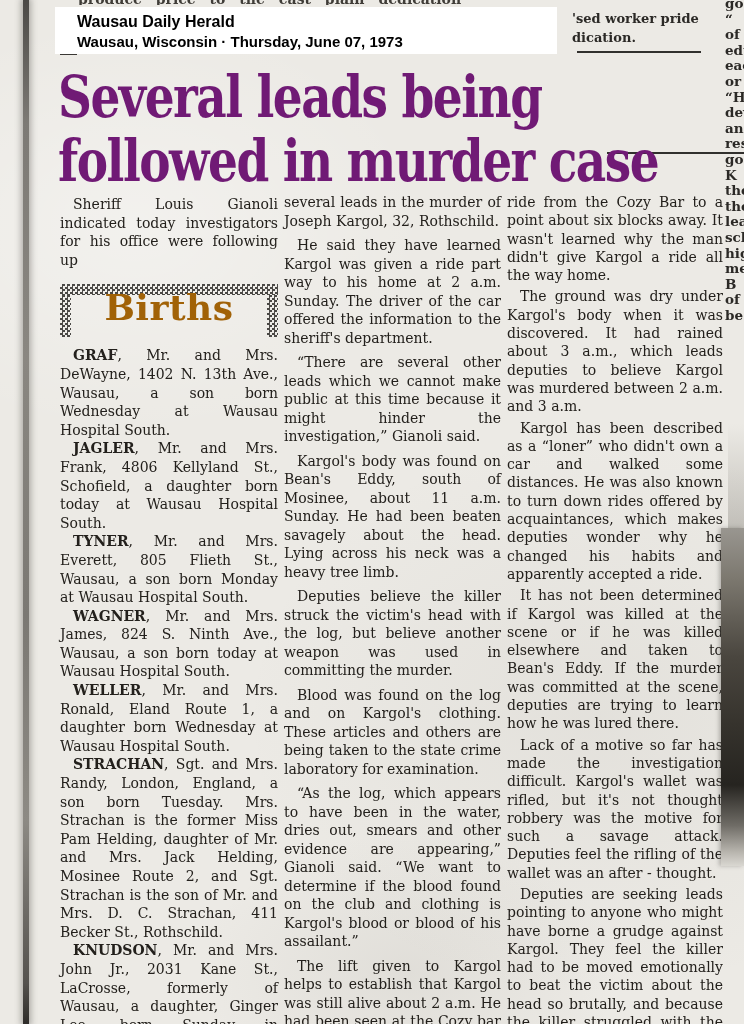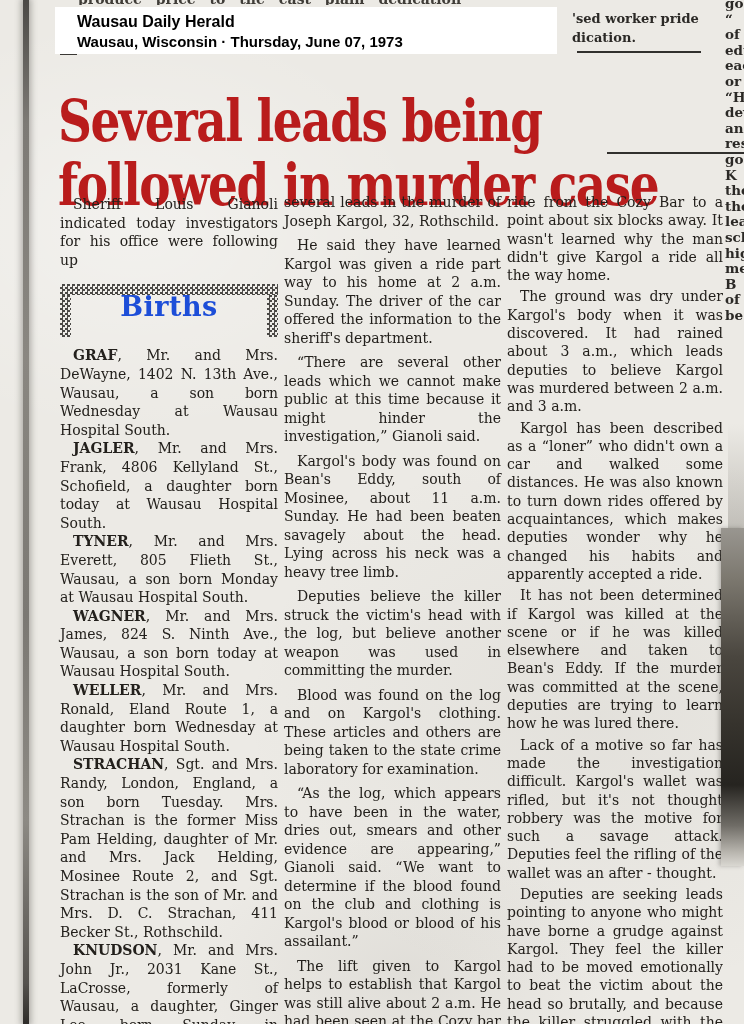--- a/index.html
+++ b/index.html
@@ -34,21 +34,21 @@
     left:78px;top:-9px;width:440px;height:14px;overflow:hidden;
     font-size:14px;font-weight:bold;color:#403d38;word-spacing:9px;white-space:nowrap;
   }
   .top-frag-right{
     left:572px;top:9px;width:150px;font-size:13px;font-weight:bold;
     color:#2b2926;line-height:19px;white-space:nowrap;
   }
   .rule-a{left:577px;top:51px;width:124px;height:2px;background:#31302d;}
   .rule-b{left:607px;top:152px;width:137px;height:2px;background:#31302d;}
   
-  .headline{left:58px;top:66px;width:600px;color:#b91c1c;margin-top:24px;}
+  .headline{left:58px;top:66px;width:600px;color:#701a75;}
   .headline .hl{
     font-weight:bold;font-size:47px;letter-spacing:-1.5px;line-height:51px;
     transform:scaleY(1.22);transform-origin:left top;white-space:nowrap;
   }
   .headline .hl + .hl{margin-top:13px;}
   
   .col{position:absolute;top:195px;font-size:14px;line-height:18.6px;text-align:justify;}
   .col1{left:60px;width:218px;}
   .col2{left:284px;top:193px;width:217px;line-height:18.5px;}
   .col3{left:507px;top:193px;width:216px;line-height:18.3px;}
@@ -59,21 +59,21 @@
   
   .births-box{position:relative;margin-top:15px;height:62px;}
   .checker{
     background:repeating-conic-gradient(#4b4946 0% 25%, rgba(236,234,229,0) 0% 50%) 0 0/5px 5px;
   }
   .bb-top{position:absolute;left:0;top:0;width:218px;height:11px;}
   .bb-left{position:absolute;left:0;top:11px;width:11px;height:42px;}
   .bb-right{position:absolute;right:0;top:11px;width:11px;height:42px;}
   .births-title{
     position:absolute;left:0;top:14px;width:218px;text-align:center;
-    font-size:27px;font-weight:bold;letter-spacing:.5px;color:#1d4ed8;
+    font-size:36px;font-weight:bold;letter-spacing:.5px;color:#a16207;
   }
   .birth{margin:0;text-indent:13px;}
   .birth b{font-weight:bold;}
   
   .right-frags{left:725px;top:-4px;width:60px;font-size:13.5px;font-weight:bold;line-height:15.6px;color:#2b2926;}
   .right-frags div{white-space:nowrap;}
   
   .photo{
     left:721px;top:528px;width:23px;height:338px;
     background:linear-gradient(180deg,#999690 0%,#7c786f 15%,#4a463f 38%,#36332d 58%,#262420 76%,#6f6c66 88%,#b9b6af 96%,#d9d7d1 100%);

